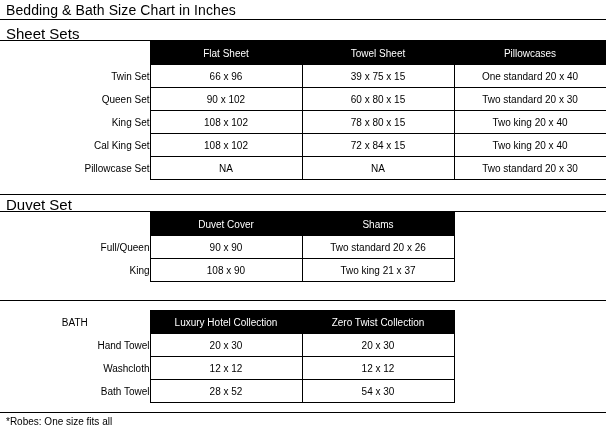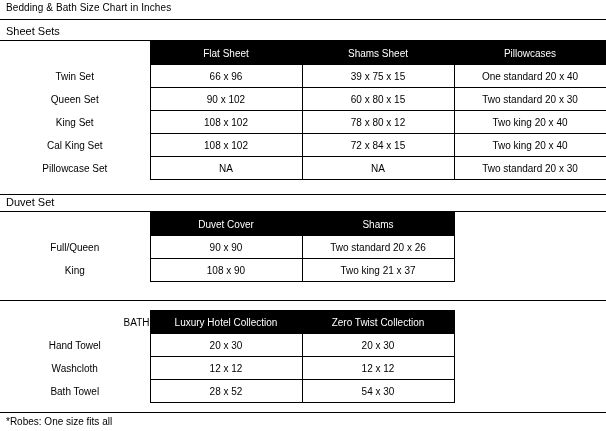--- a/index.html
+++ b/index.html
@@ -19,34 +19,34 @@
   .page {
     position: relative;
     width: 606px;
     height: 431px;
     box-sizing: border-box;
   }
   .title {
     position: absolute;
     left: 6px;
     top: 2px;
-    font-size: 10px;
+    font-size: 14px;
     color: #000;
     letter-spacing: 0.1px;
   }
   .rule {
     position: absolute;
     left: 0;
     width: 606px;
     height: 1px;
     background: #000000;
   }
   .section-label {
     position: absolute;
-    font-size: 11px;
+    font-size: 15px;
     color: #000;
   }
   table.chart {
     position: absolute;
     border-collapse: collapse;
     table-layout: fixed;
     border-radius: 10px;
   }
   table.chart td, table.chart th {
     border: 1px solid #000000;
@@ -60,32 +60,32 @@
     border: none !important;
     background: transparent;
   }
   .hdr-dark {
     background: #000000;
     color: #ffffff;
     text-align: center;
     font-size: 10px;
   }
   .rowlabel {
-    text-align: center;
+    text-align: right;
     padding-left: 6px;
     border-left: none !important;
     border-right: none !important;
     border-top: none !important;
     border-bottom: none !important;
   }
   .cell {
     text-align: center;
   }
   .bath-label {
-    text-align: right;
+    text-align: center;
     padding-left: 6px;
     border: none !important;
   }
   .footnote {
     position: absolute;
     left: 6px;
     font-size: 10px;
     color: #000;
     text-align: right;
   }
@@ -105,39 +105,39 @@
     <colgroup>
       <col style="width:150px">
       <col style="width:152px">
       <col style="width:152px">
       <col style="width:152px">
     </colgroup>
     <tbody>
       <tr>
         <th class="hdr-blank"></th>
         <th class="hdr-dark">Flat Sheet</th>
-        <th class="hdr-dark">Shams Sheet</th>
+        <th class="hdr-dark">Towel Sheet</th>
         <th class="hdr-dark">Pillowcases</th>
       </tr>
       <tr>
         <td class="rowlabel">Twin Set</td>
         <td class="cell">66 x 96</td>
         <td class="cell">39 x 75 x 15</td>
         <td class="cell">One standard 20 x 40</td>
       </tr>
       <tr>
         <td class="rowlabel">Queen Set</td>
         <td class="cell">90 x 102</td>
         <td class="cell">60 x 80 x 15</td>
         <td class="cell">Two standard 20 x 30</td>
       </tr>
       <tr>
         <td class="rowlabel">King Set</td>
         <td class="cell">108 x 102</td>
-        <td class="cell">78 x 80 x 12</td>
+        <td class="cell">78 x 80 x 15</td>
         <td class="cell">Two king 20 x 40</td>
       </tr>
       <tr>
         <td class="rowlabel">Cal King Set</td>
         <td class="cell">108 x 102</td>
         <td class="cell">72 x 84 x 15</td>
         <td class="cell">Two king 20 x 40</td>
       </tr>
       <tr>
         <td class="rowlabel">Pillowcase Set</td>

